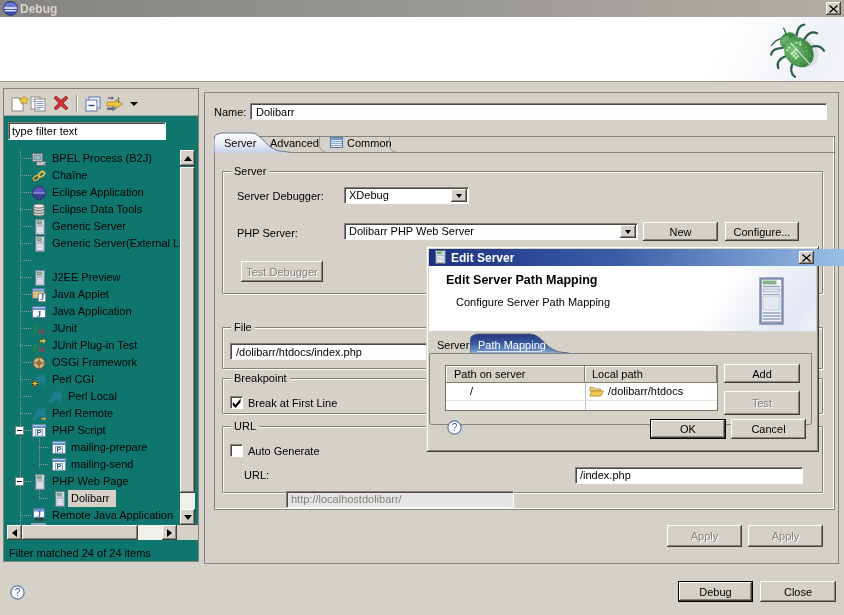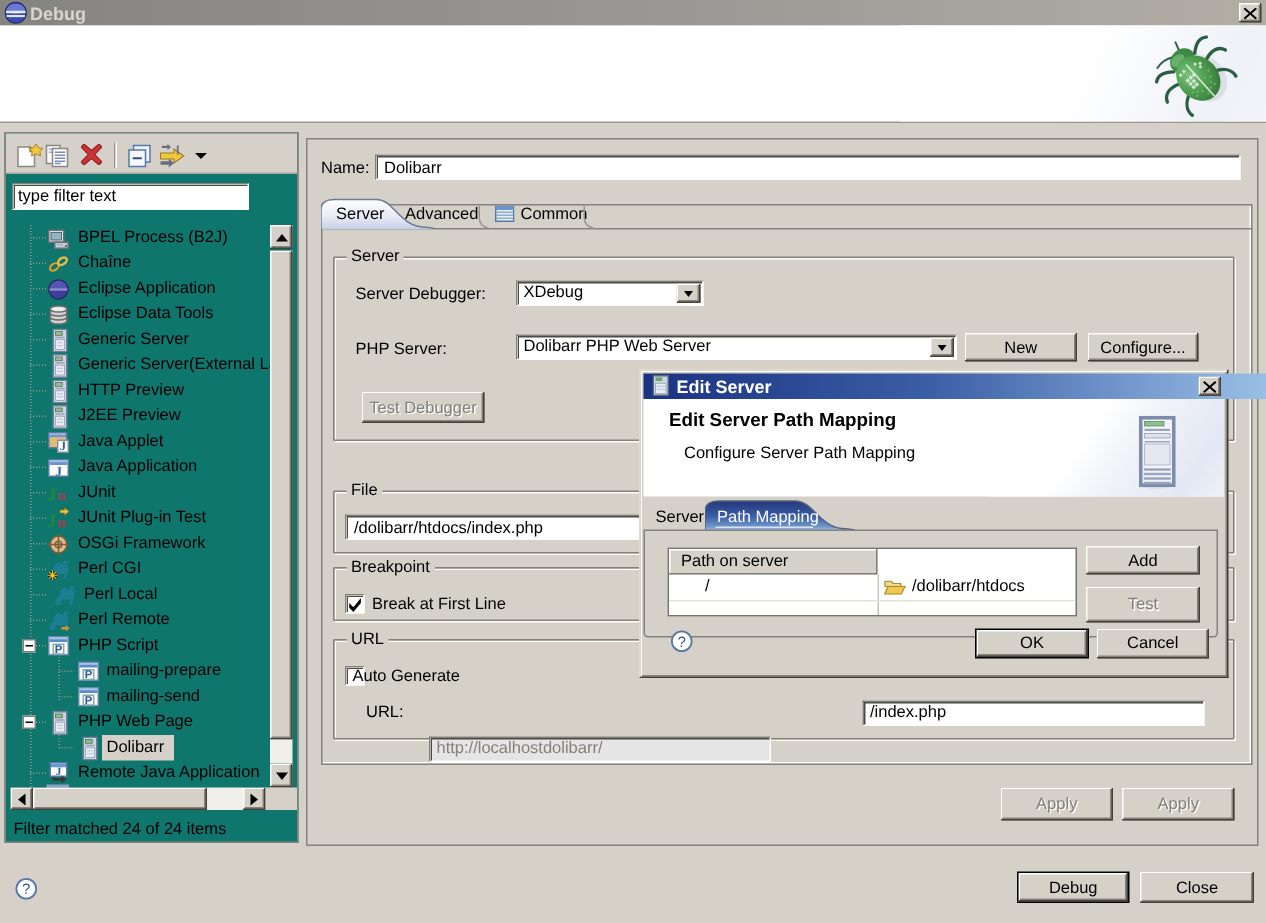--- a/index.html
+++ b/index.html
@@ -240,33 +240,20 @@
             <rect x="6" y="2" width="4.5" height="2.5" fill="#94bc94" stroke="#4a724a" stroke-width="0.5"></rect>
             <line x1="6" y1="6" x2="12" y2="6" stroke="#9aa6ba"></line>
             <rect x="6" y="7.5" width="6" height="6.5" fill="#e9edf3" stroke="#9aa6ba" stroke-width="0.6"></rect>
             <line x1="7" y1="9.5" x2="11" y2="9.5" stroke="#b8c0d0" stroke-width="0.7"></line>
             <line x1="7" y1="11.5" x2="11" y2="11.5" stroke="#b8c0d0" stroke-width="0.7"></line>
           </svg>
         </div>
         <div class="abs" style="left:48px;top:2px;line-height:13px;">Generic Server(External Launch)</div>
       </div>
 <div class="doth" style="left:16px;top:114px;width:11px;"></div>
-<div class="row" style="left:0;top:106px;width:176px;">
-        <div class="abs ic" style="left:27px;top:0px;">
-          <svg width="16" height="16" viewBox="0 0 16 16">
-            <rect x="4.5" y="0.5" width="9" height="15" fill="#ccd5e2" stroke="#737f96"></rect>
-            <rect x="6" y="2" width="4.5" height="2.5" fill="#94bc94" stroke="#4a724a" stroke-width="0.5"></rect>
-            <line x1="6" y1="6" x2="12" y2="6" stroke="#9aa6ba"></line>
-            <rect x="6" y="7.5" width="6" height="6.5" fill="#e9edf3" stroke="#9aa6ba" stroke-width="0.6"></rect>
-            <line x1="7" y1="9.5" x2="11" y2="9.5" stroke="#b8c0d0" stroke-width="0.7"></line>
-            <line x1="7" y1="11.5" x2="11" y2="11.5" stroke="#b8c0d0" stroke-width="0.7"></line>
-          </svg>
-        </div>
-        <div class="abs" style="left:48px;top:2px;line-height:13px;">HTTP Preview</div>
-      </div>
 <div class="doth" style="left:16px;top:131px;width:11px;"></div>
 <div class="row" style="left:0;top:123px;width:176px;">
         <div class="abs ic" style="left:27px;top:0px;">
           <svg width="16" height="16" viewBox="0 0 16 16">
             <rect x="4.5" y="0.5" width="9" height="15" fill="#ccd5e2" stroke="#737f96"></rect>
             <rect x="6" y="2" width="4.5" height="2.5" fill="#94bc94" stroke="#4a724a" stroke-width="0.5"></rect>
             <line x1="6" y1="6" x2="12" y2="6" stroke="#9aa6ba"></line>
             <rect x="6" y="7.5" width="6" height="6.5" fill="#e9edf3" stroke="#9aa6ba" stroke-width="0.6"></rect>
             <line x1="7" y1="9.5" x2="11" y2="9.5" stroke="#b8c0d0" stroke-width="0.7"></line>
             <line x1="7" y1="11.5" x2="11" y2="11.5" stroke="#b8c0d0" stroke-width="0.7"></line>
@@ -345,21 +332,21 @@
               <line x1="4" y1="8.2" x2="4" y2="14.8"></line>
               <line x1="0.7" y1="11.5" x2="7.3" y2="11.5"></line>
               <line x1="1.7" y1="9.2" x2="6.3" y2="13.8"></line>
               <line x1="1.7" y1="13.8" x2="6.3" y2="9.2"></line>
             </g>
           </svg>
         </div>
         <div class="abs" style="left:48px;top:2px;line-height:13px;">Perl CGI</div>
       </div>
 <div class="doth" style="left:16px;top:250px;width:11px;"></div>
-<div class="row" style="left:4px;top:242px;width:196px;">
+<div class="row" style="left:16px;top:242px;width:196px;">
         <div class="abs ic" style="left:27px;top:0px;">
           <svg width="16" height="16" viewBox="0 0 16 16">
             <path d="M1.8,14 c0.2,-3 1.2,-5.2 3.2,-5.8 c-0.4,-2.4 0.6,-4.6 2.3,-5.2 c1.4,-0.55 2.6,0.1 3.3,1.2 c1.1,-0.7 2.4,-0.4 3.2,0.7 c1,1.3 1.1,3 0.4,5 l-1.3,4.1 l-1.7,0 l0.9,-3.9 c-1.8,1 -4.2,1 -5.7,0.2 l-0.7,3.7 z" fill="#1d7e93"></path>
             <circle cx="12.6" cy="3.2" r="1.5" fill="#1d7e93"></circle>
             <path d="M13.5,2.2 l1.4,-0.8 l-0.3,1.5 z" fill="#1d7e93"></path>
           </svg>
         </div>
         <div class="abs" style="left:48px;top:2px;line-height:13px;">Perl Local</div>
       </div>
 <div class="doth" style="left:16px;top:267px;width:11px;"></div>
@@ -562,21 +549,21 @@
         <svg width="11" height="11" viewBox="0 0 11 11" style="position:absolute;left:0;top:0;">
           <path d="M1.8,5 L4.6,7.8 L9.6,1.6 L9.6,5 L4.6,11 L1.8,8.2 Z" fill="#000"></path>
         </svg>
       </div>
     <div class="abs" style="left:25px;top:18px;">Break at First Line</div>
   </div>
 
   <div class="group abs" style="left:17px;top:333px;width:601px;height:67px;">
     <span class="glabel">URL</span>
     <div class="cb abs" style="left:7px;top:17px;"></div>
-    <div class="abs" style="left:12px;top:18px;">Auto Generate</div>
+    <div class="abs" style="left:25px;top:18px;">Auto Generate</div>
     <div class="abs" style="left:21px;top:42px;">URL:</div>
     <div class="abs" style="left:63px;top:40px;width:228px;height:17px;background:#e5e5e5;border:1px solid;border-color:#828078 #fdfdfa #fdfdfa #828078;box-shadow: inset 1px 1px 0 #4a4a44; margin-top: 24px;">
         <div style="margin:1px 0 0 4px;color:#84817a;">http://localhostdolibarr/</div>
       </div>
     <div class="sunken abs" style="left:352px;top:40px;width:228px;height:17px;">
         <div style="margin:1px 0 0 4px;">/index.php</div>
       </div>
   </div>
 
   <div class="btn abs dis" style="left:462px;top:432px;width:75px;height:22px;">Apply</div>
@@ -652,20 +639,23 @@
       <line x1="7" y1="19.5" x2="72" y2="19.5" stroke="#d8e4f4" stroke-width="1"></line>
     </svg>
     <div class="abs" style="left:8px;top:7px;color:#fff;">Path Mapping</div>
   </div>
 
   <div class="abs" style="left:2px;top:106px;width:383px;height:72px;border:1px solid #84827c;border-radius:0 0 3px 3px;overflow:hidden;">
     <div class="abs" style="left:15px;top:11px;width:273px;height:46px;border:1px solid #76736b;background:#fff;">
       <div class="abs" style="left:0;top:0;width:139px;height:17px;background:#d5d1c9;box-shadow: inset -1px -1px 0 #807d75, inset 1px 1px 0 #fff;">
           <div style="margin:2px 0 0 8px;">Path on server</div>
         </div>
+      <div class="abs" style="left:139px;top:0;width:132px;height:17px;background:#d5d1c9;box-shadow: inset -1px -1px 0 #807d75, inset 1px 1px 0 #fff;">
+          <div style="margin:2px 0 0 7px;">Local path</div>
+        </div>
       <div class="abs" style="left:139px;top:17px;width:1px;height:27px;background:#c6c2ba;"></div>
       <div class="abs" style="left:0;top:34px;width:271px;height:1px;background:#e4e2da;"></div>
       <div class="abs" style="left:24px;top:19px;">/</div>
       <div class="abs" style="left:143px;top:19px;width:15px;height:13px;">
         <svg width="15" height="13" viewBox="0 0 15 13">
             <path d="M1,2.5 h4 l1.5,1.5 h5 v2 h-10.5 z" fill="#f0d890" stroke="#a88824" stroke-width="0.8"></path>
             <path d="M0.8,11 L3,6 h11.4 l-2.6,5 z" fill="#f4c84e" stroke="#a88824" stroke-width="0.8"></path>
           </svg>
       </div>
       <div class="abs" style="left:162px;top:19px;">/dolibarr/htdocs</div>

